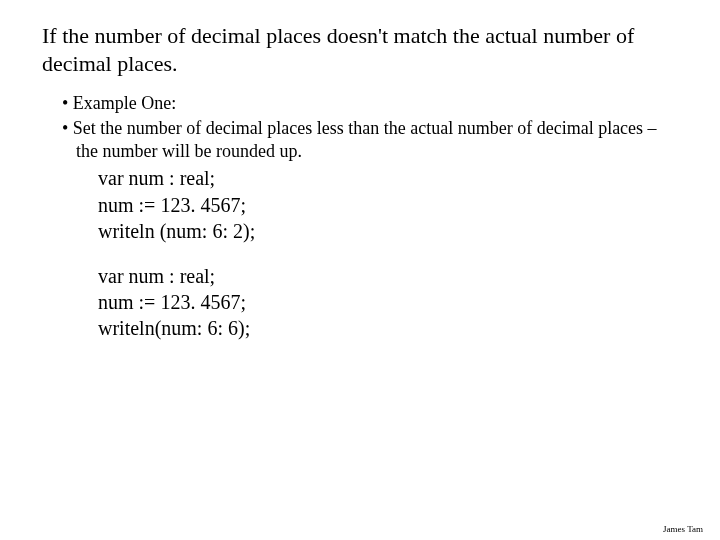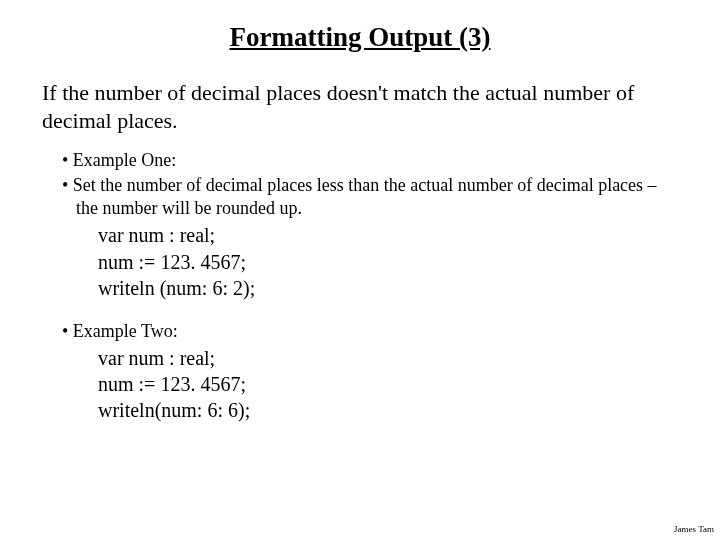--- a/index.html
+++ b/index.html
@@ -40,37 +40,35 @@
   }
   .code-block {
     font-size: 20px;
     line-height: 1.32;
     margin: 2px 0 18px 0;
     padding-left: 56px;
     white-space: pre-line;
   }
   .footer {
     position: absolute;
-    right: 6px;
+    right: 17px;
     bottom: 6px;
     font-size: 9px;
   }
 </style>
 </head>
 <body>
 
 <div class="slide">
-  <h1 class="title">Formatting Output (3)</h1>
   <p class="intro">If the number of decimal places doesn't match the actual number of decimal places.</p>
 
   <p class="bullet">Example One:</p>
   <p class="bullet">Set the number of decimal places less than the actual number of decimal places – the number will be rounded up.</p>
   <div class="code-block">var num : real;
 num := 123. 4567;
 writeln (num: 6: 2);</div>
 
-  <p class="bullet">Example Two:</p>
   <div class="code-block">var num : real;
 num := 123. 4567;
 writeln(num: 6: 6);</div>
 </div>
 
 <div class="footer">James Tam</div>
 
 </body></html>

